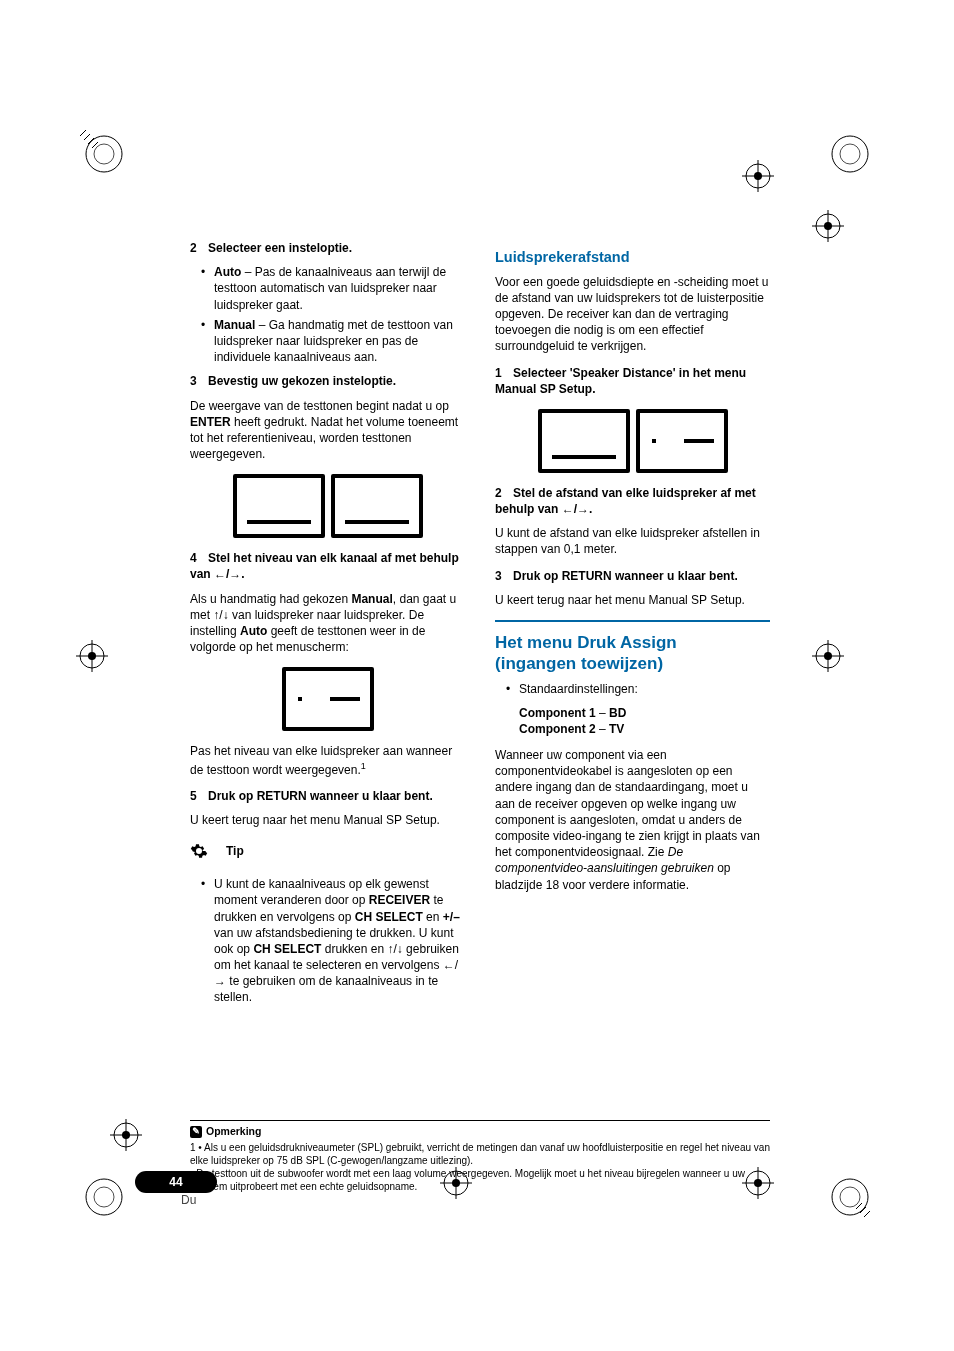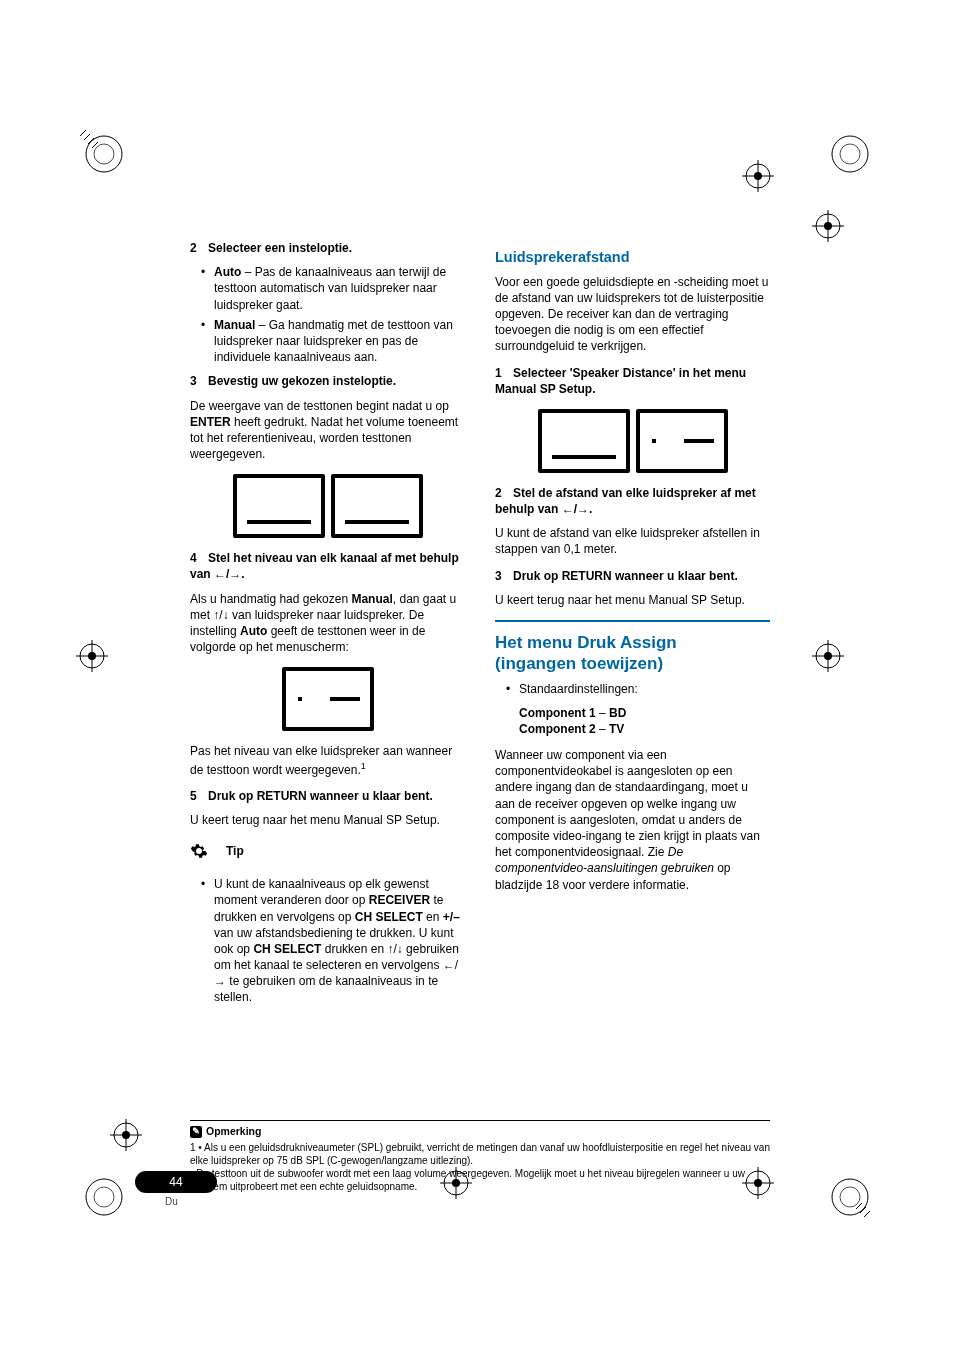--- a/index.html
+++ b/index.html
@@ -61,24 +61,24 @@
   .arrow { font-family: Arial; }
   .sup { font-size: 9px; vertical-align: super; }
   .italic { font-style: italic; }
   .footnote-sep { border: none; border-top: 1px solid #000; margin: 20px 0 4px 0; }
   .footnote-block { position: absolute; top: 1100px; left: 190px; width: 580px; font-size: 10px; line-height: 1.3; }
   .footnote-head { display:flex; align-items:center; gap:4px; font-weight:bold; font-size:10.5px; margin-bottom:2px;}
   .footnote-badge { width:12px; height:12px; background:#000; color:#fff; font-size:9px; display:inline-flex; align-items:center; justify-content:center; border-radius:2px;}
   .page-badge {
     position: absolute; bottom: 158px; left: 135px;
     width: 82px; height: 22px; background: #000; border-radius: 11px;
-    color: #fff; font-weight: normal; font-size: 12px;
+    color: #fff; font-weight: bold; font-size: 12px;
     display: flex; align-items: center; justify-content: center;
   }
-  .page-lang { position: absolute; bottom: 144px; left: 165px; font-size: 10px; color: #444; }
+  .page-lang { position: absolute; bottom: 144px; left: 181px; font-size: 12px; color: #444; }
 </style>
 </head>
 <body>
 
 <div class="crop-mark cm-corner cm-top-left">
   <svg viewBox="0 0 48 48">
       <circle cx="24" cy="24" r="18" fill="none" stroke="#000" stroke-width="1"></circle>
       <circle cx="24" cy="24" r="10" fill="none" stroke="#000" stroke-width="0.7"></circle>
       <line x1="0" y1="6" x2="6" y2="0" stroke="#000"></line>
       <line x1="4" y1="10" x2="10" y2="4" stroke="#000"></line>

